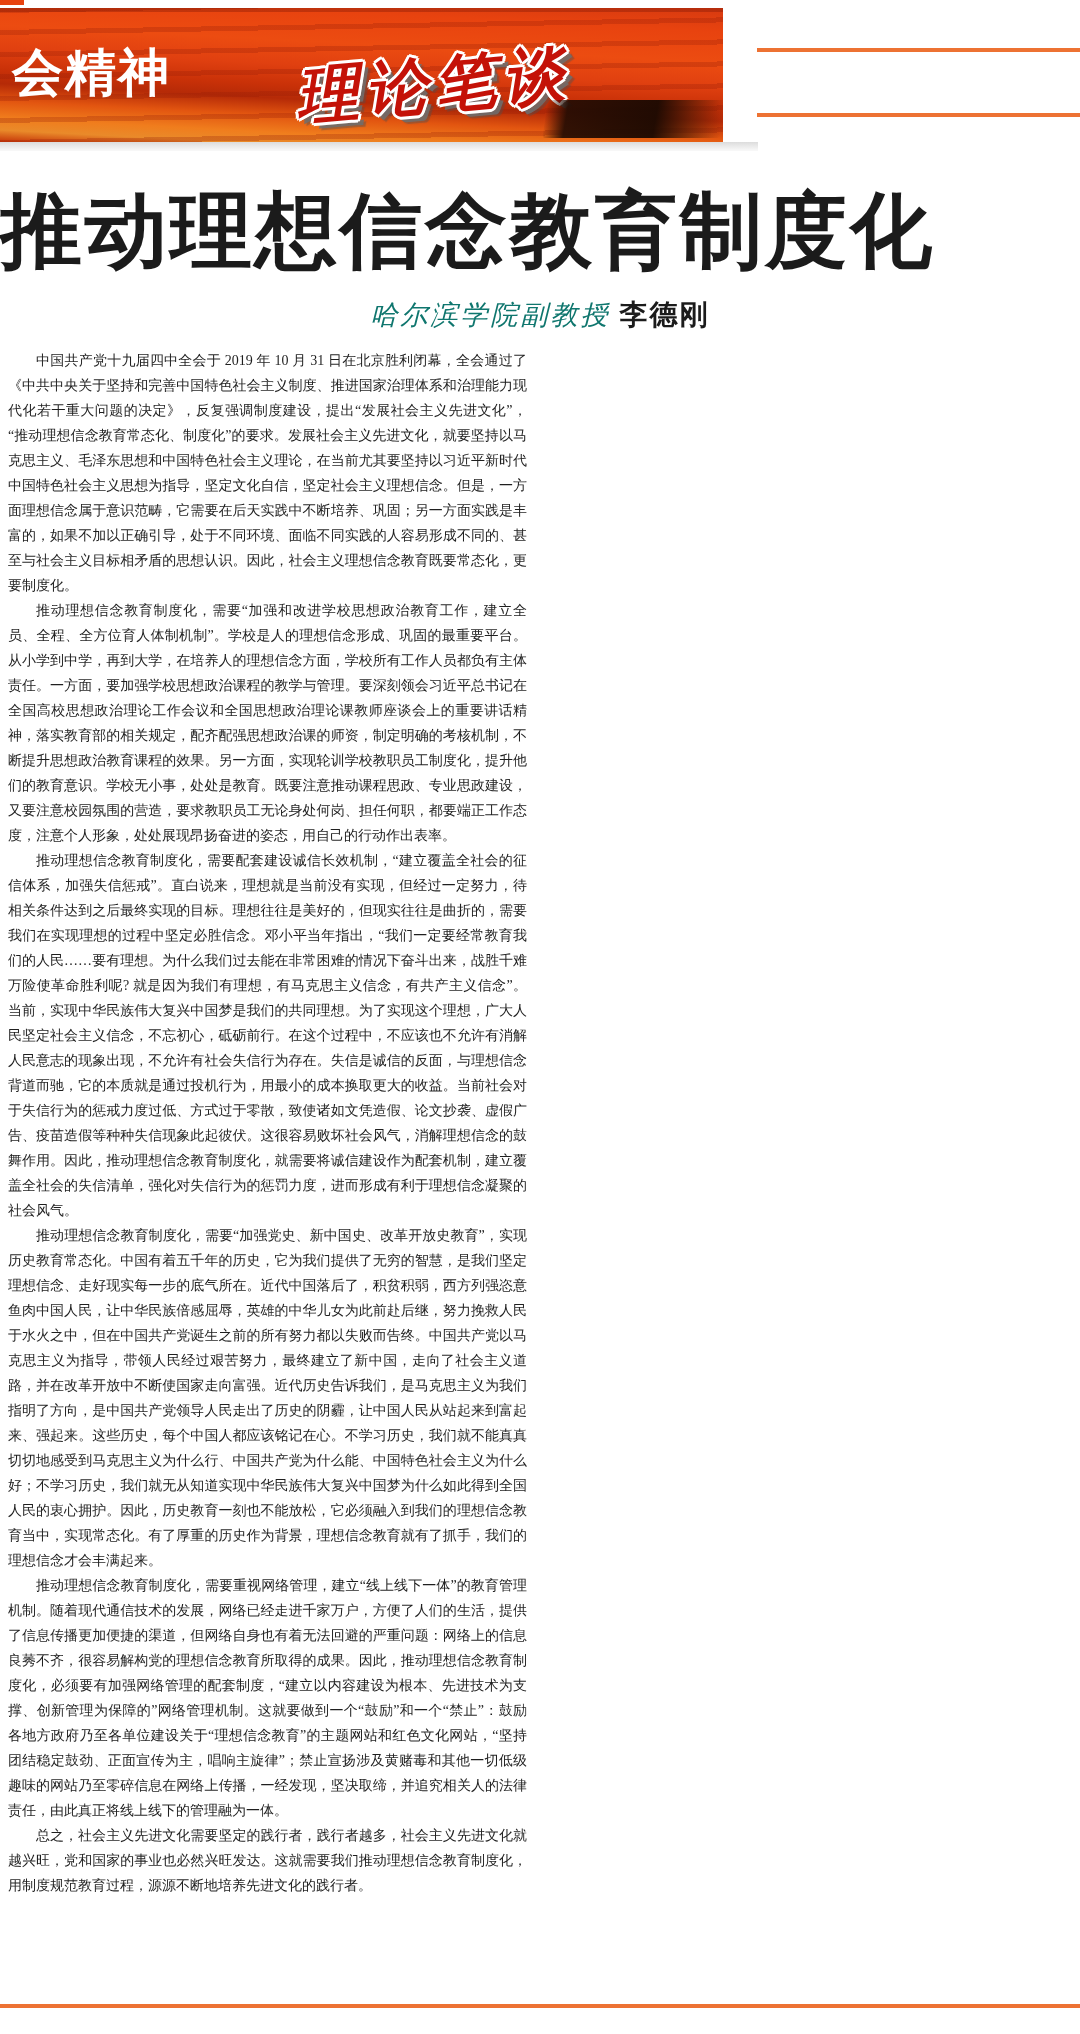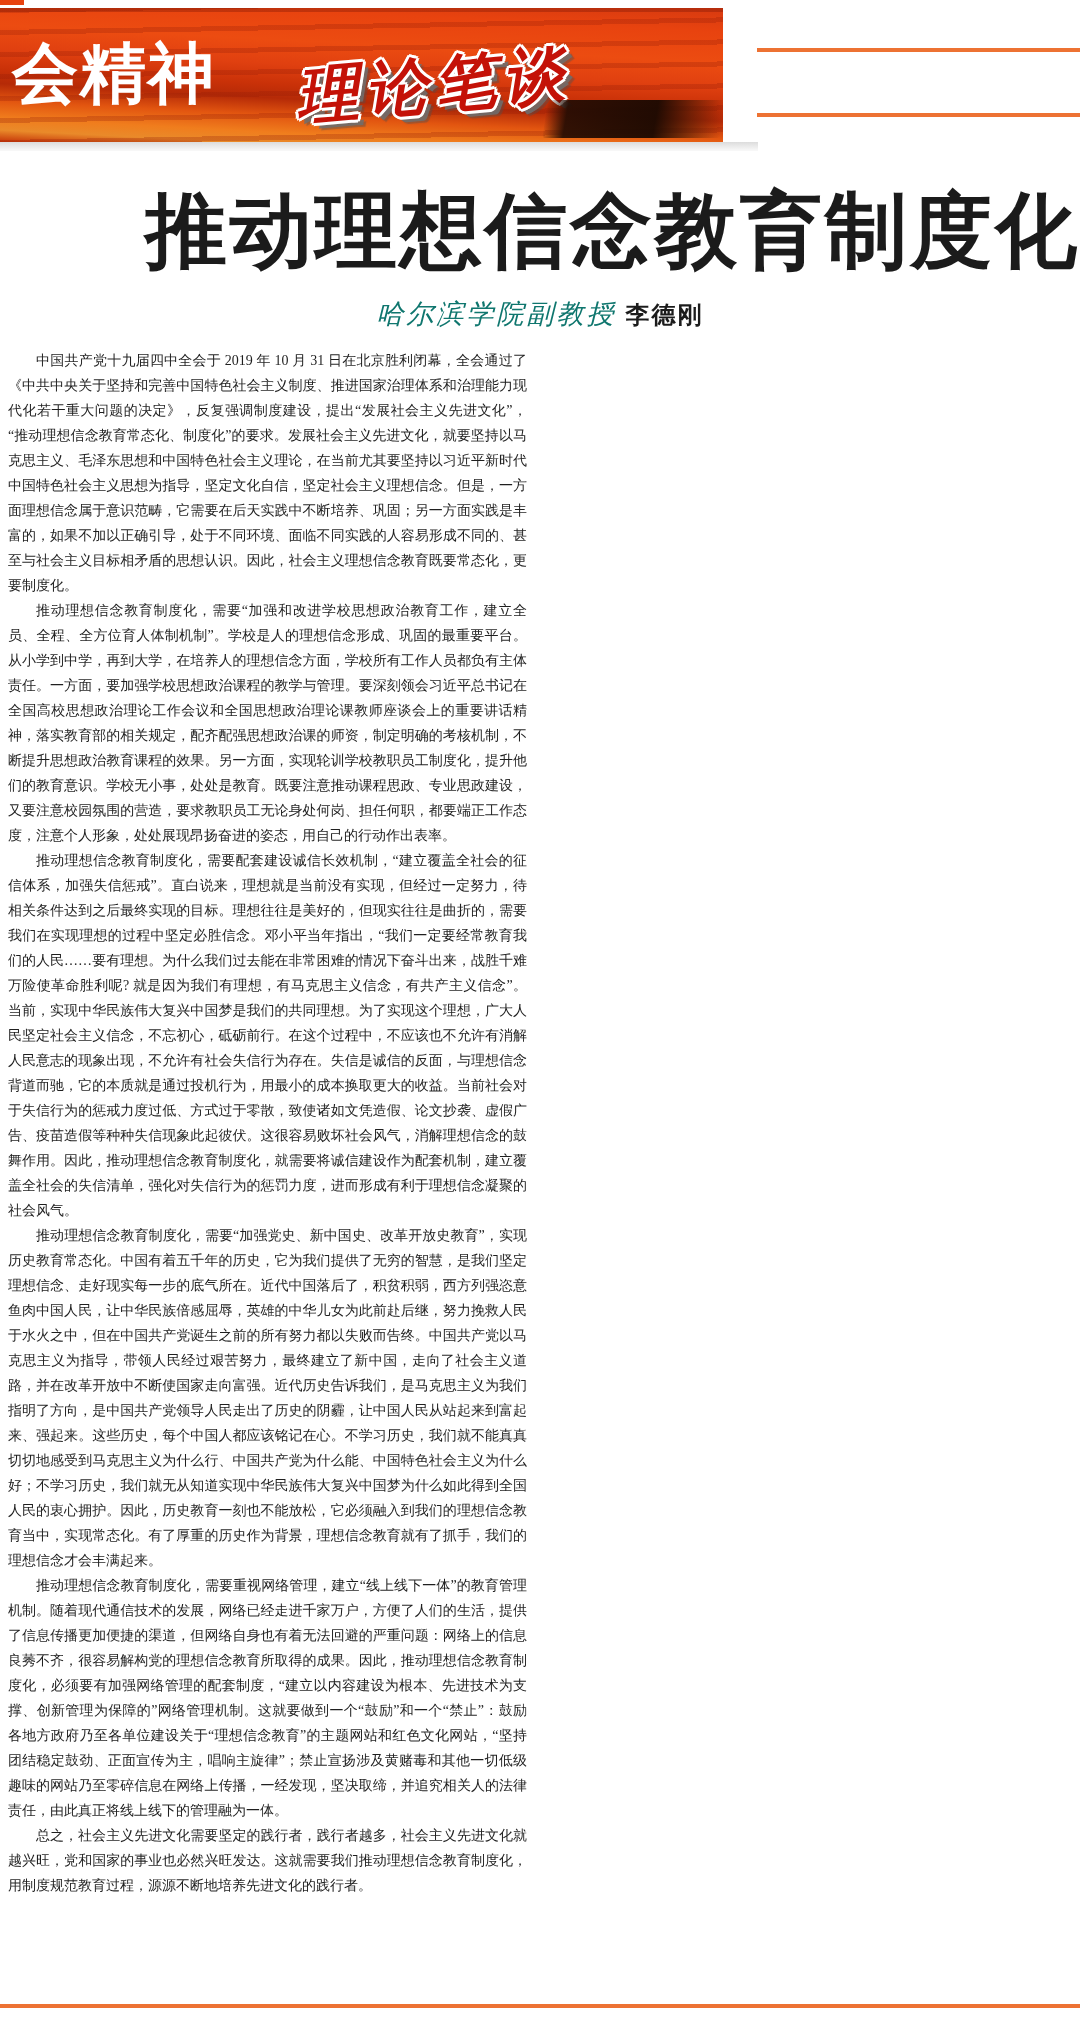--- a/index.html
+++ b/index.html
@@ -38,21 +38,21 @@
       linear-gradient(92deg,
         rgba(30,10,2,0) 0%, rgba(35,12,3,0.92) 12%,
         rgba(25,9,2,0.95) 62%, rgba(60,22,4,0.55) 82%, rgba(60,22,4,0) 100%);
     border-radius:3px;
     transform:skewX(-8deg);
   }
   .banner-title{
     position:absolute;left:12px;top:50%;
     transform:translateY(-52%);
     font-family:"Liberation Serif","DejaVu Serif",serif;
-    font-weight:900;font-size:66px;line-height:1;
+    font-weight:900;font-size:51px;line-height:1;
     color:#ffffff;letter-spacing:2px;white-space:nowrap;
   }
   .banner-calligraphy{
     position:absolute;left:296px;top:46px;
     font-family:"Liberation Serif","DejaVu Serif",serif;
     font-style:italic;font-weight:900;font-size:62px;line-height:1;
     color:#c41208;letter-spacing:7px;white-space:nowrap;
     transform:rotate(-5deg);
     text-shadow:
       -2px -2px 0 #ffffff, 2px -2px 0 #ffffff,
@@ -66,37 +66,37 @@
     position:absolute;left:0;top:142px;width:758px;height:9px;
     background:linear-gradient(180deg,#dcdcdc 0%,#f7f7f7 90%);
   }
   
   .rule{position:absolute;background:#ed7233;}
   .rule-top-1{left:757px;right:0;top:48px;height:4px;}
   .rule-top-2{left:757px;right:0;top:113px;height:4px;}
   
   .title{
     position:absolute;left:0;right:0;top:188px;margin:0;
-    text-align:right;
+    text-align:left;
     font-family:"Liberation Sans","DejaVu Sans",sans-serif;
     font-weight:900;font-size:82px;line-height:1.05;
     letter-spacing:3px;color:#1b1b1b;white-space:nowrap;
   }
   .byline{
     position:absolute;left:0;right:0;top:296px;
     text-align:center;white-space:nowrap;
   }
   .byline-affiliation{
     font-family:"Liberation Serif","DejaVu Serif",serif;
     font-style:italic;font-size:27px;color:#0f766e;
     letter-spacing:3px;
   }
   .byline-author{
     font-family:"Liberation Sans","DejaVu Sans",sans-serif;
-    font-weight:700;font-size:24px;color:#1b1b1b;
+    font-weight:700;font-size:28px;color:#1b1b1b;
     margin-left:9px;letter-spacing:2px;
   }
   
   .columns{
     position:absolute;left:8px;top:348px;
     width:1064px;height:1650px;
     column-count:2;column-gap:26px;column-fill:auto;
     overflow:hidden;
     font-size:14px;line-height:25px;
     color:#1f1f1f;text-align:justify;

